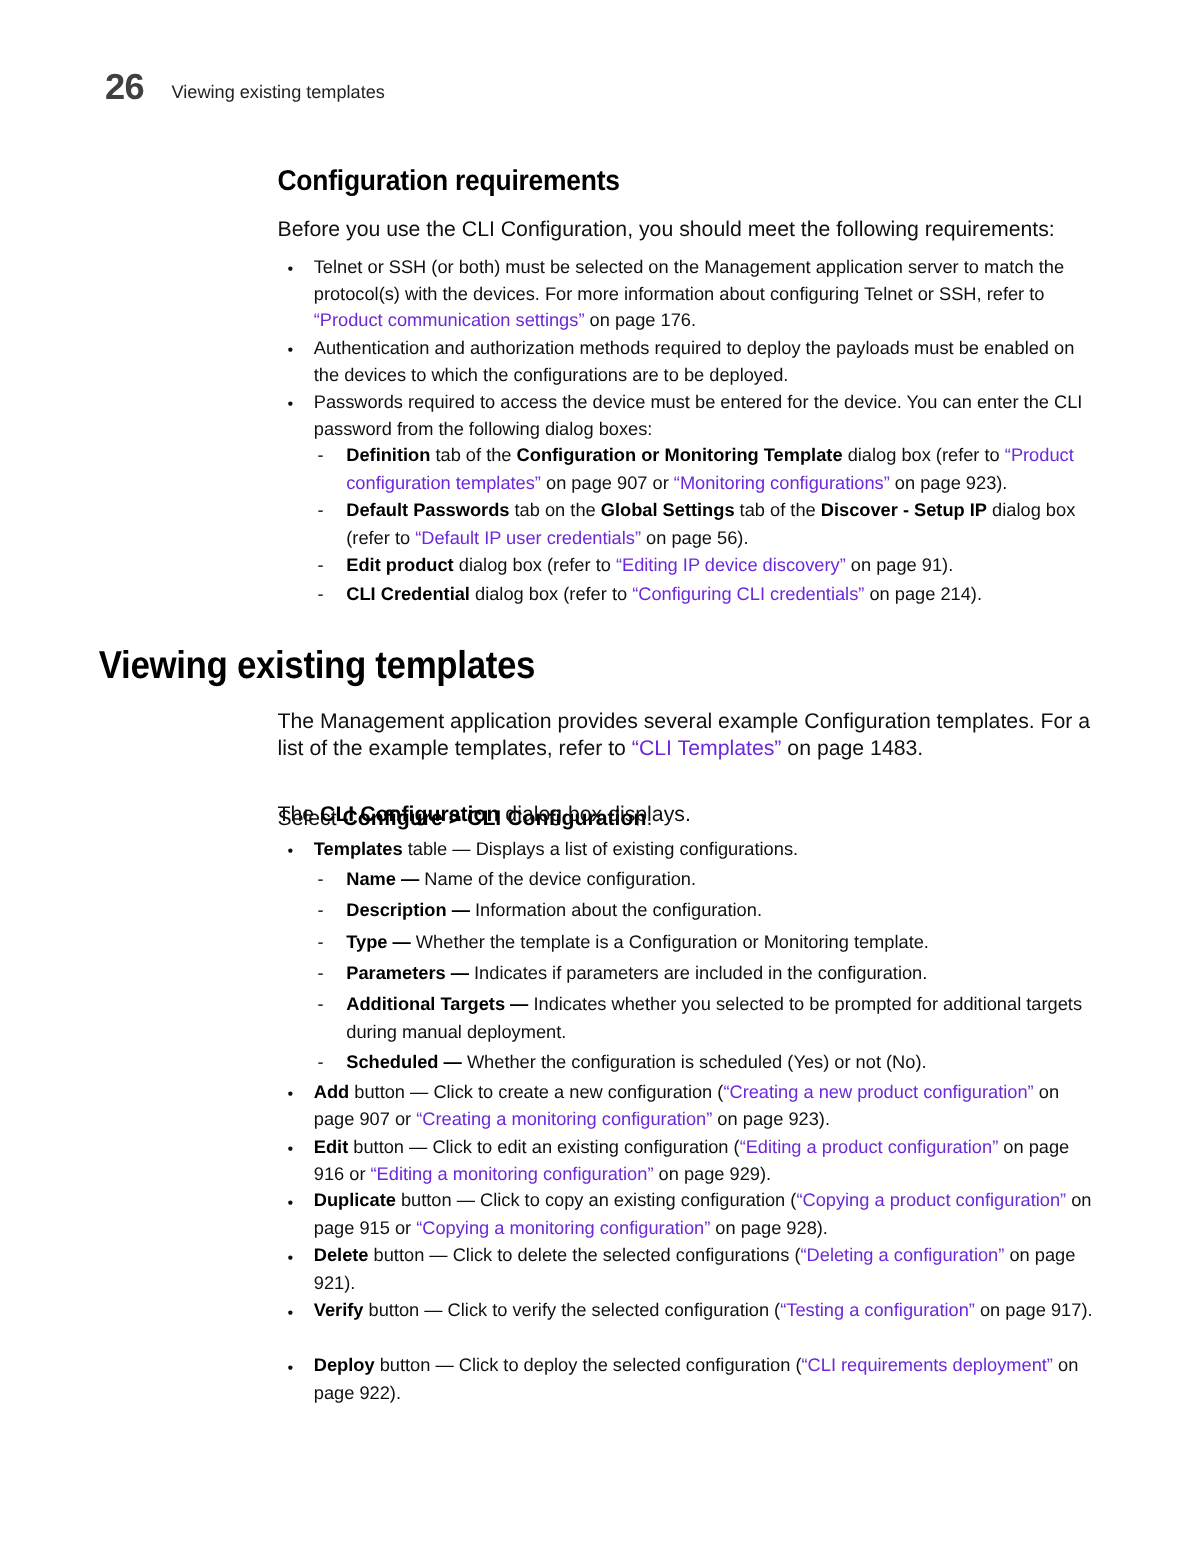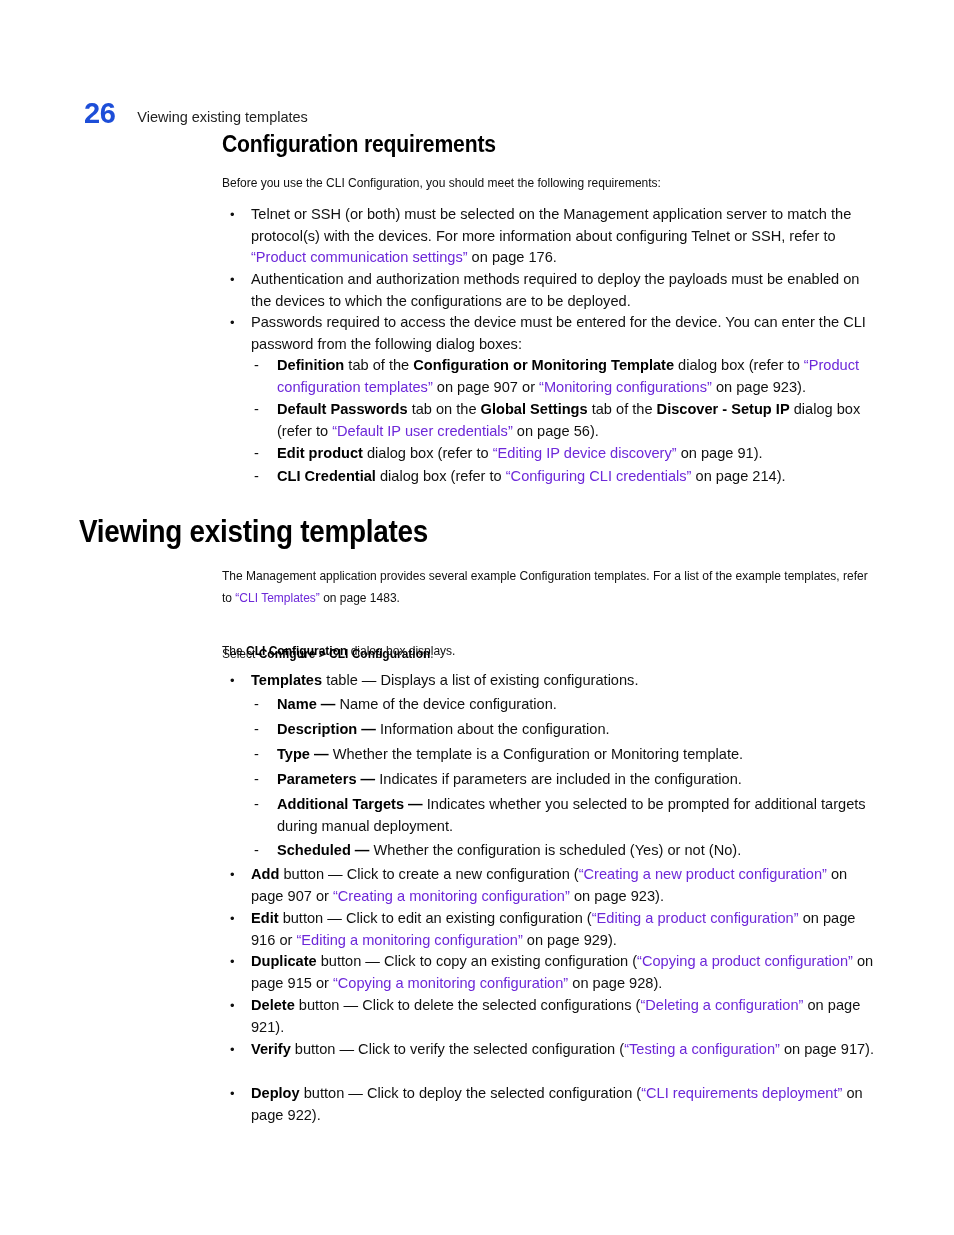--- a/index.html
+++ b/index.html
@@ -24,22 +24,21 @@
     top: 56px;
     display: flex;
     align-items: baseline;
   }
   .page-number {
     font-family: "Liberation Sans", sans-serif;
     font-weight: 700;
     font-size: 29px;
     letter-spacing: -0.5px;
     line-height: 1;
-    color: #1d4ed8;
-    margin-top: 43px;
+    color: #404040;
   }
   .header-title {
     margin-left: 22px;
     font-size: 14.5px;
     font-weight: 400;
     color: #222;
     line-height: 1;
     position: relative;
     top: -1px;
   }
@@ -76,21 +75,21 @@
     color: #000;
     transform: scaleX(0.9);
     transform-origin: left center;
   }
 
   
   .para {
     position: absolute;
     left: 222px;
     width: 655px;
-    font-size: 12px;
+    font-size: 17px;
     line-height: 21.5px;
     color: #101010;
     text-align: left;
   }
 
   
   .bullet {
     position: absolute;
     left: 222px;
     width: 655px;

